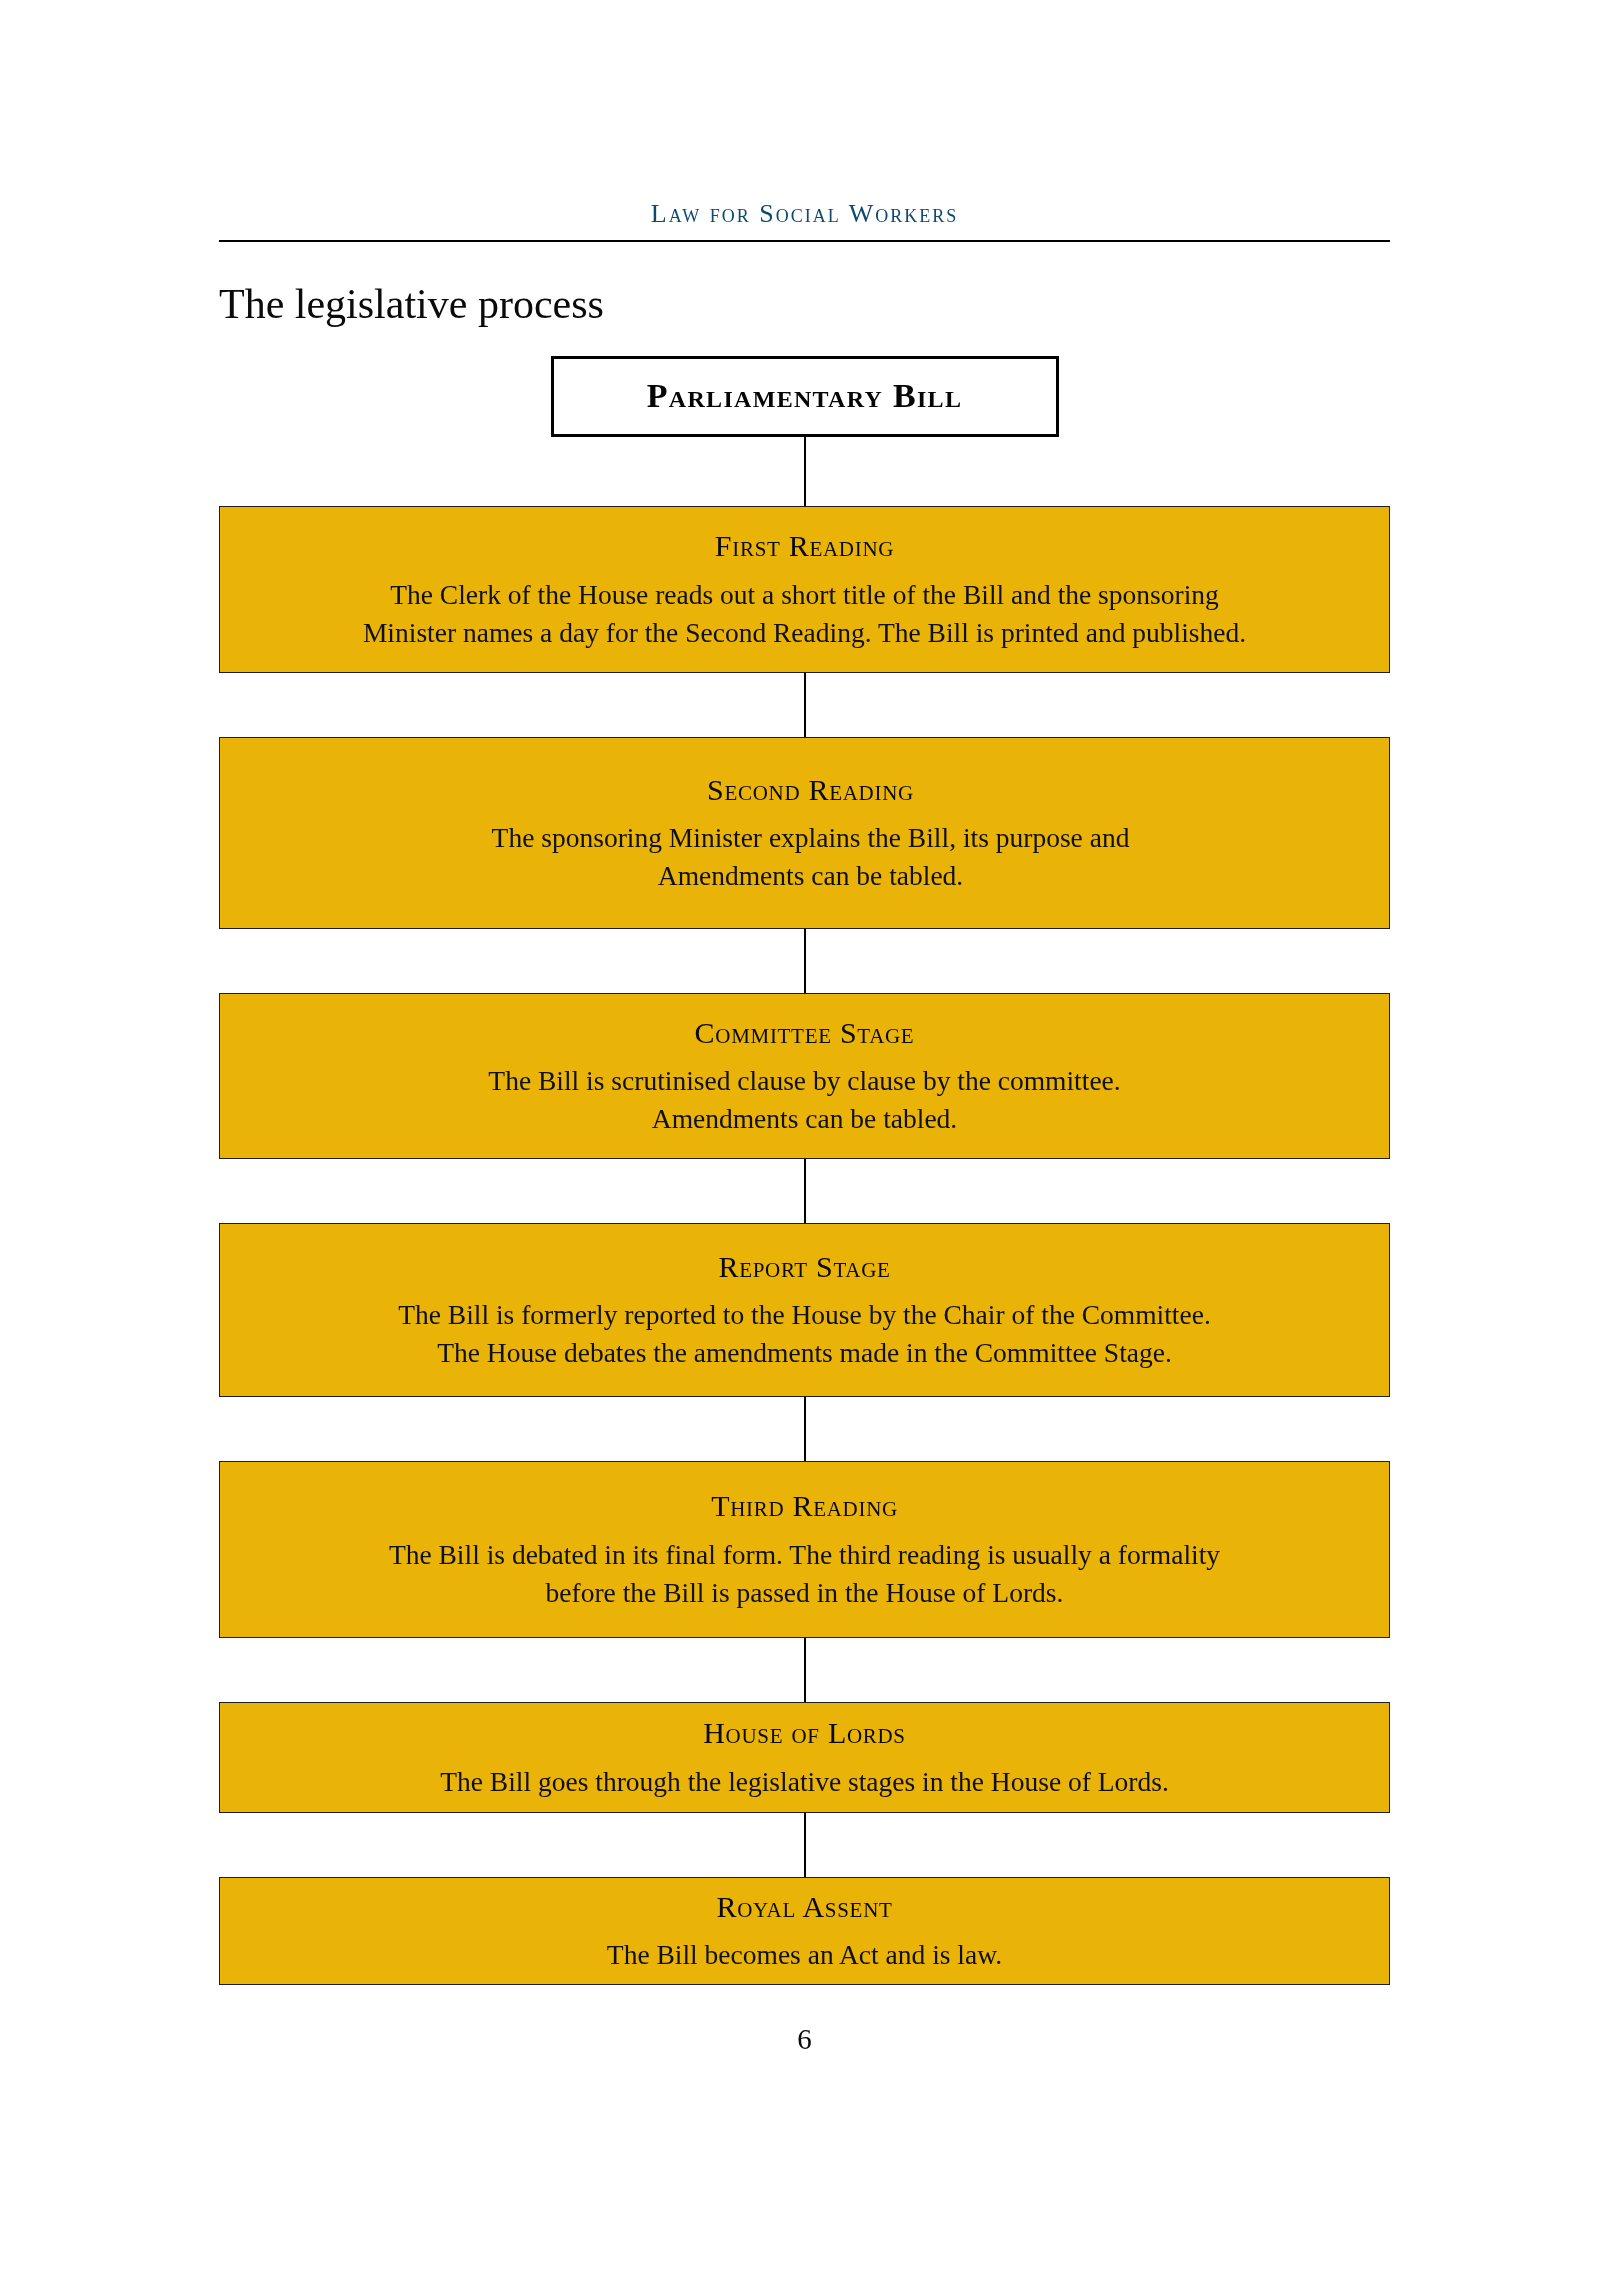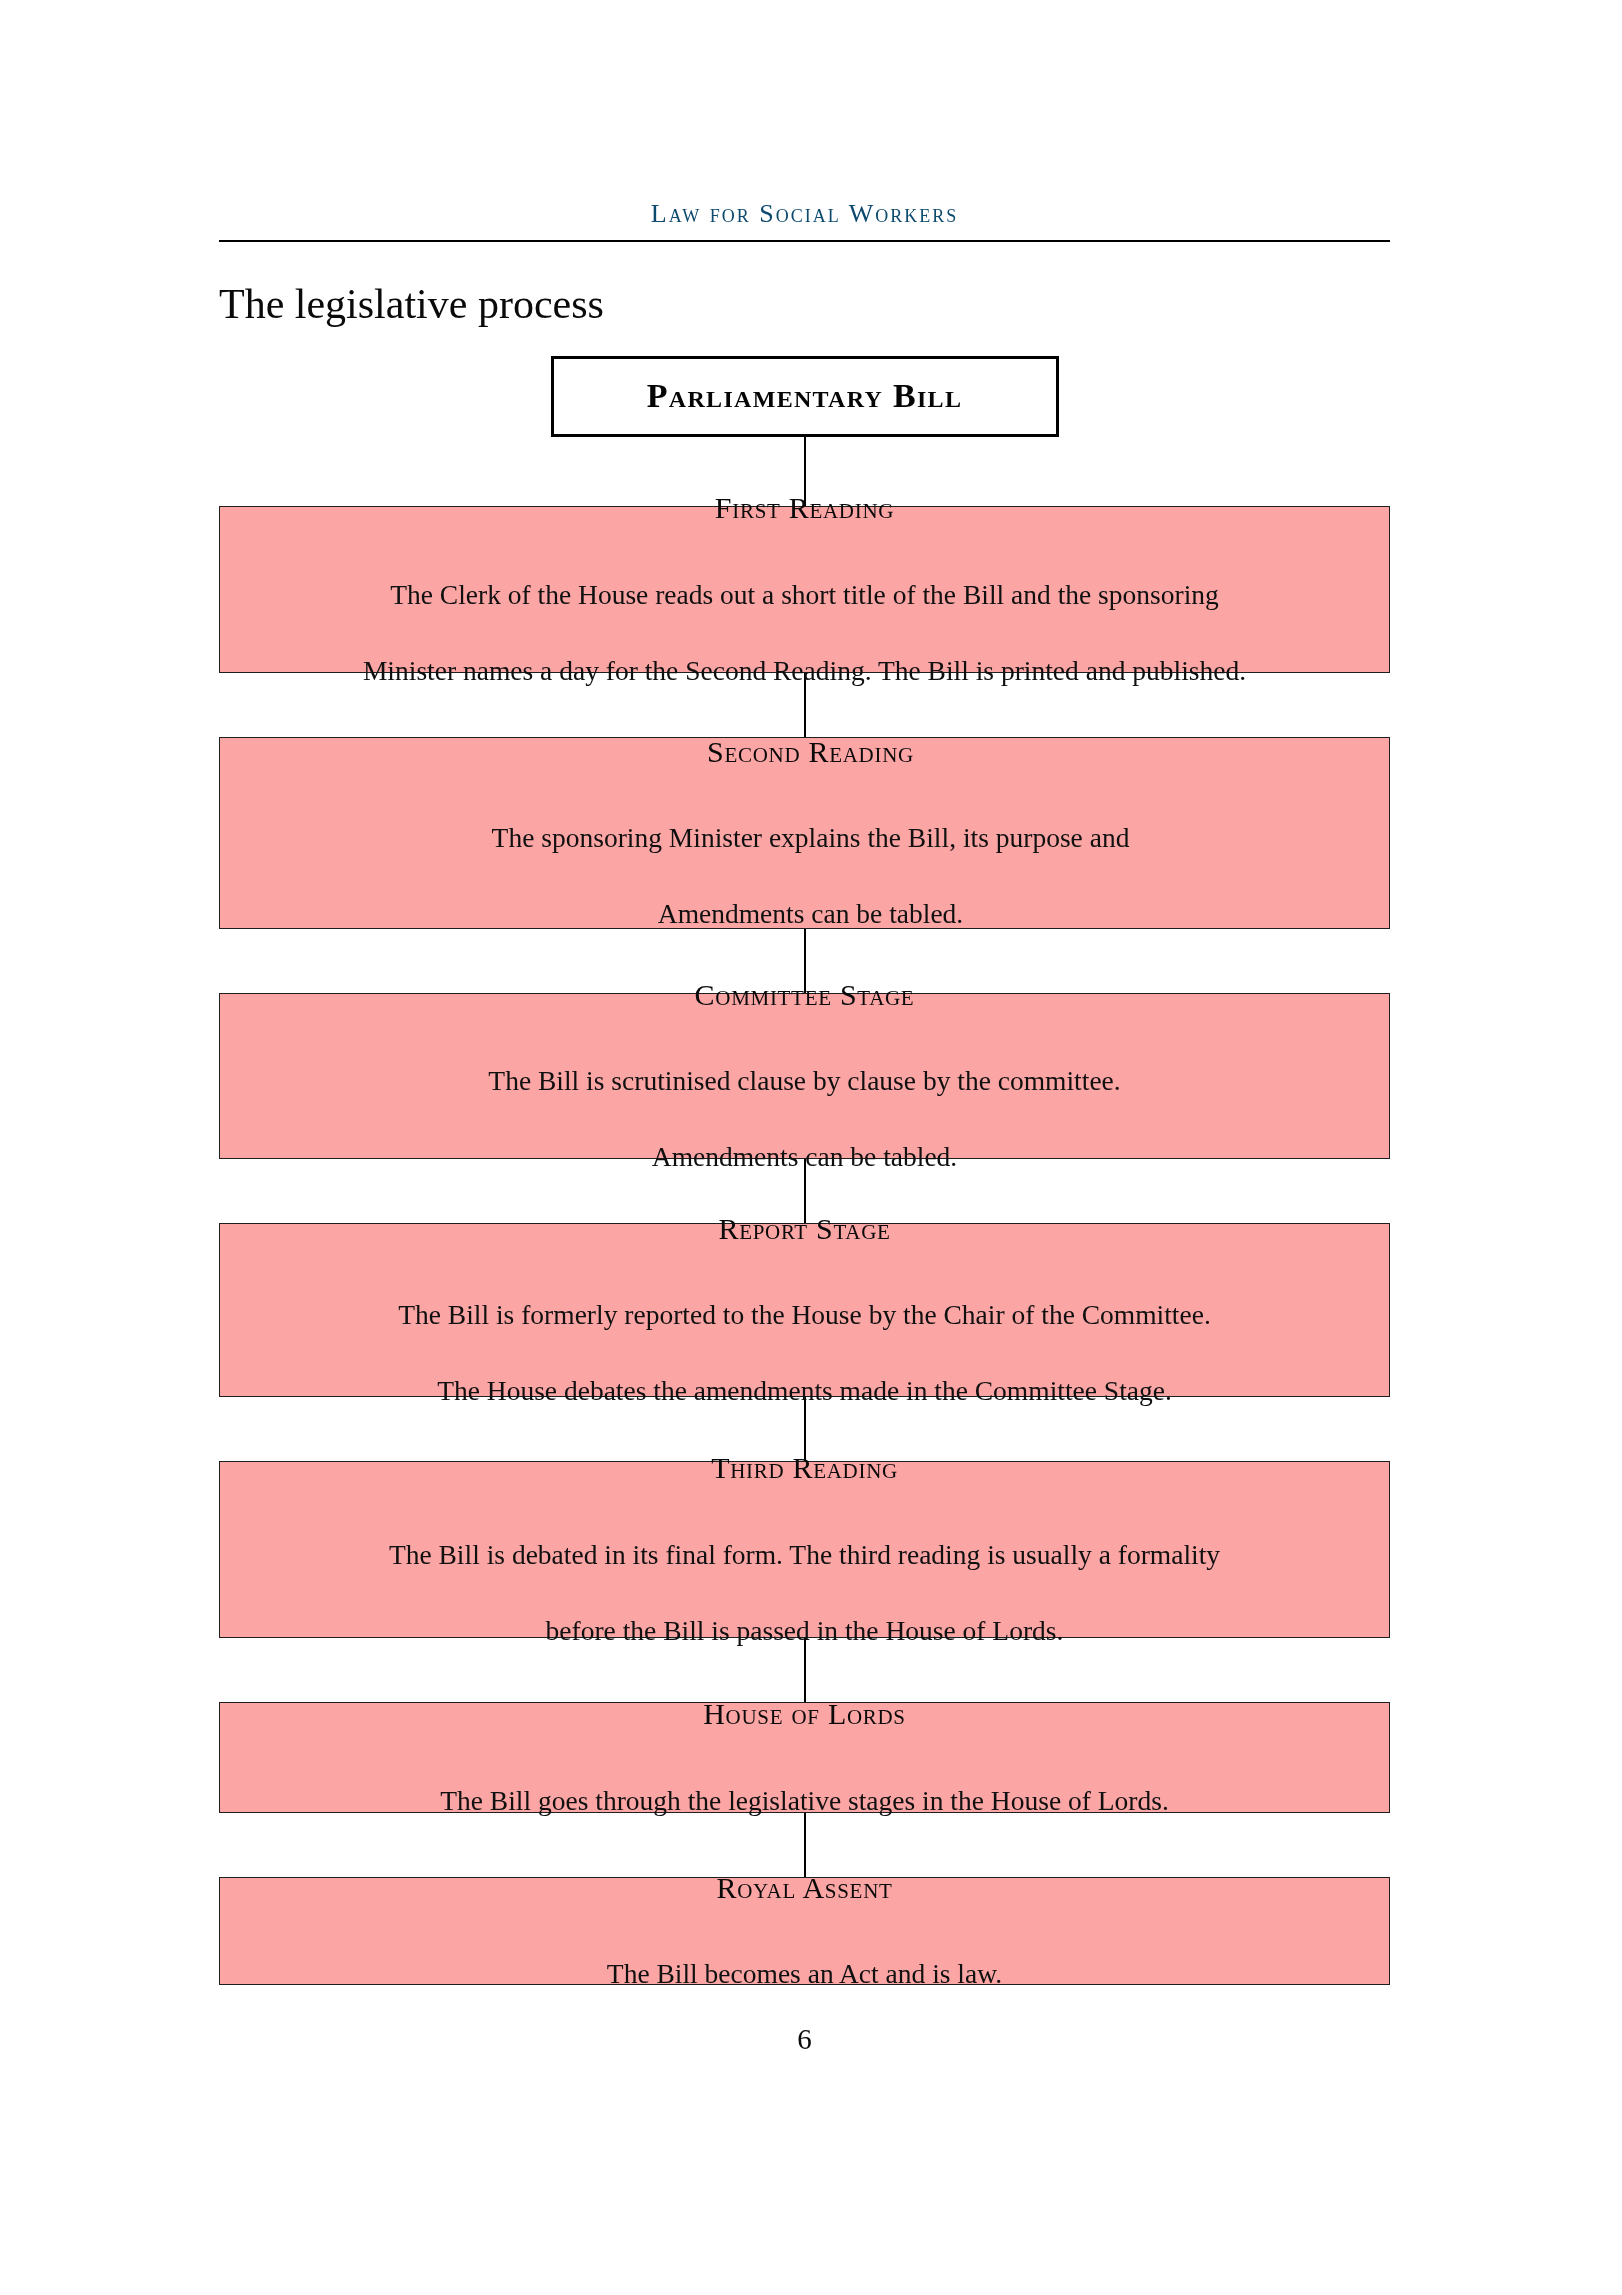--- a/index.html
+++ b/index.html
@@ -30,34 +30,34 @@
     font-weight:bold; font-variant:small-caps;
     font-size:34px; letter-spacing:1.3px; color:#050505;
   }
 
   .connector { width:2px; background:#000; margin:0 auto; }
   .conn-root { height:69px; }
   .conn-mid  { height:64px; }
 
   .stage-box {
     box-sizing:border-box; width:1171px;
-    border:1.3px solid #1f1f1f; background:#fca5a5;
+    border:1.3px solid #1f1f1f; background:#eab308;
     display:flex; flex-direction:column;
     align-items:center; justify-content:center;
     text-align:center;
   }
   .h255 { height:167px; } .h293 { height:192px;padding-left:12px; } .h253 { height:166px; }
   .h266 { height:174px; } .h271 { height:177px; } .h169 { height:111px; }
   .h165 { height:108px; }
 
   .stage-heading {
     font-variant:small-caps; font-size:30px; line-height:39px;
     letter-spacing:0.7px; margin-bottom:10.5px; color:#0a0a0a;
   }
-  .stage-line { font-size:27.5px; line-height:38px; color:#101010;margin-top:38px; }
+  .stage-line { font-size:27.5px; line-height:38px; color:#101010; }
 
   .page-number {
     margin-top:38px; text-align:center; font-size:29px; color:#0a0a0a;
   }
 </style>
 </head>
 <body>
 
 <div class="column">
 

